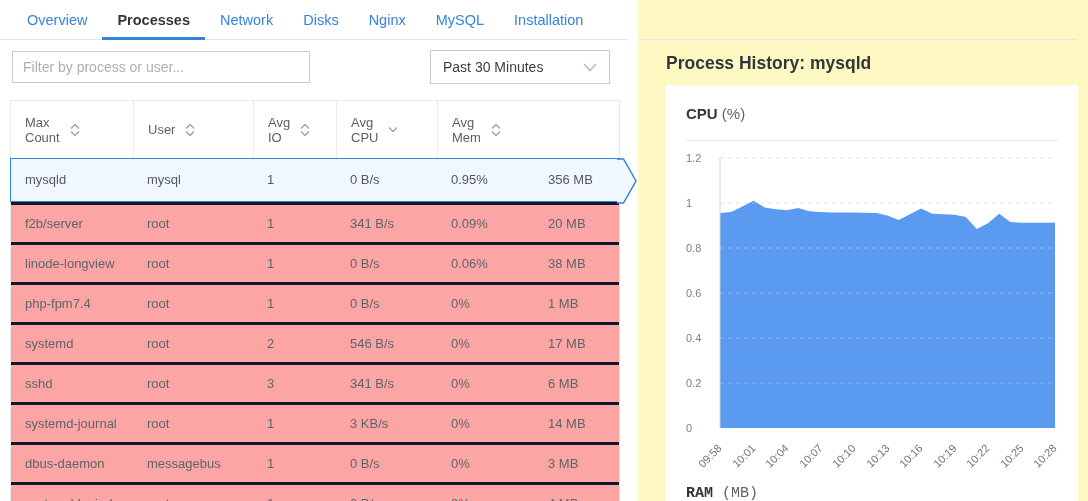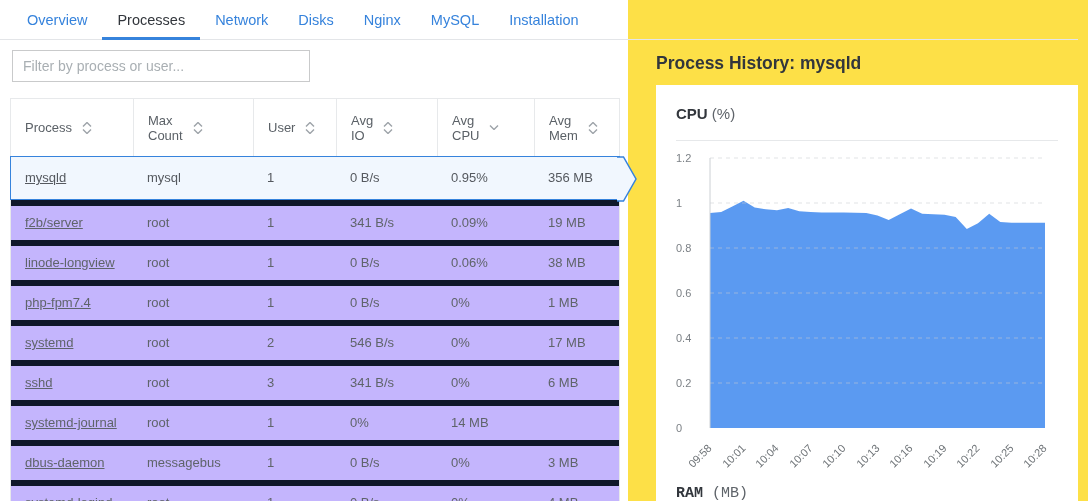--- a/index.html
+++ b/index.html
@@ -2,48 +2,48 @@
 <html><head>
 <meta charset="utf-8">
 <style>
   * { box-sizing: border-box; }
   html,body{margin:0;padding:0;}
   body{
     width:1088px;height:501px;overflow:hidden;
     font-family:"Liberation Sans","DejaVu Sans",sans-serif;
     background:#ffffff;color:#32363c;
   }
-  .app{display:flex;width:1088px;height:501px;}
+  .app{display:flex;width:1088px;height:501px;gap:10px;}
   .left-pane{width:628px;flex:none;background:#fff;}
-  .right-pane{flex:1;background:#fde047;min-width:0;}
+  .right-pane{flex:1;background:#fef9c3;min-width:0;}
 
   
   .tabbar{height:40px;border-bottom:1px solid #e3e5e8;display:flex;align-items:stretch;padding-left:12px;}
   .tab{display:flex;align-items:center;padding:0 15px;font-size:14.5px;color:#3683dc;cursor:pointer;position:relative;}
-  .tab.active{color:#32363c;font-weight:400;}
+  .tab.active{color:#32363c;font-weight:700;}
   .tab.active::after{content:"";position:absolute;left:0;right:0;bottom:-1px;height:3px;background:#3683dc;}
 
   
   .toolbar{display:flex;align-items:center;padding:10px 18px 16px 12px;}
   .filter-input{width:298px;height:32px;border:1px solid #c9cacb;border-radius:0;padding:0 10px;font-size:14px;color:#32363c;outline:none;font-family:inherit;}
   .filter-input::placeholder{color:#a9afb3;}
   .time-select{margin-left:auto;width:180px;height:34px;border:1px solid #c9cacb;background:#fff;display:flex;align-items:center;padding:0 12px;font-size:14px;color:#3a3f45;cursor:pointer;}
   .time-select .chev{margin-left:auto;display:flex;}
 
   
   .proc-table{margin-left:10px;width:610px;border:1px solid #e7e9eb;border-bottom:none;background:#fff;}
   .thead,.tr{display:grid;grid-template-columns:122px 120px 83px 101px 97px 87px;}
   .thead{height:57px;}
   .th{display:flex;align-items:center;padding-left:14px;font-size:13px;color:#5b6167;gap:10px;cursor:pointer;}
   .th + .th{border-left:1px solid #e7e9eb;}
   .th-label{white-space:pre-line;line-height:15px;}
   .sort-icon{display:flex;flex-direction:column;gap:2px;align-items:center;}
-  .tr{height:40px;border-top:6px solid #0f172a;cursor:pointer;background:#c4b5fd;}
+  .tr{height:40px;border-top:3px solid #0f172a;cursor:pointer;background:#fca5a5;}
   .td{display:flex;align-items:center;padding:0 6px 0 14px;font-size:13px;color:#5f646a;line-height:14px;}
-  .td-process{word-break:break-all;text-decoration:underline;}
+  .td-process{word-break:break-all;}
   .tr.selected{position:relative;z-index:5;background:#f1f7fe;border:1.5px solid #3683dc;height:44px;margin:0 -1px;border-top:1.5px solid #3683dc;}
   .tr.selected .td{color:#55595f;}
   .row-arrow{position:absolute;right:-19px;top:-1.5px;}
 
   
   .right-top-spacer{height:40px;border-bottom:1px solid #e3e5e8;margin-right:10px;}
   .panel-title{font-size:17.5px;font-weight:700;color:#32363c;padding:13px 0 11px 28px;margin:0;}
   .card{margin:0 10px 0 28px;background:#fff;padding:20px;height:620px;}
   .chart-title{font-size:15px;font-weight:700;color:#32363c;}
   .chart-title .unit{font-weight:400;color:#5f646a;}
@@ -65,35 +65,32 @@
         <div class="tab active">Processes</div>
         <div class="tab">Network</div>
         <div class="tab">Disks</div>
         <div class="tab">Nginx</div>
         <div class="tab">MySQL</div>
         <div class="tab">Installation</div>
       </div>
 
     <div class="toolbar">
       <input class="filter-input" type="text" placeholder="Filter by process or user..." style="">
+      <div class="time-select">
+        <span>Past 30 Minutes</span>
+        <span class="chev">
+          <svg width="14" height="9" viewBox="0 0 14 9">
+              <path d="M1,1 L7,7.5 L13,1" fill="none" stroke="#b9bdc1" stroke-width="1.6"></path>
+            </svg>
+        </span>
+      </div>
     </div>
 
     <div class="proc-table">
       <div class="thead">
-          <div class="th">
-            <span class="th-label">Process</span>
-            <span class="sort-icon">
-              <svg width="10" height="5" viewBox="0 0 10 5">
-                <path d="M1,4.5 L5,0.5 L9,4.5" fill="none" stroke="#9da3a8" stroke-width="1.4"></path>
-              </svg>
-              <svg width="10" height="5" viewBox="0 0 10 5">
-                <path d="M1,0.5 L5,4.5 L9,0.5" fill="none" stroke="#9da3a8" stroke-width="1.4"></path>
-              </svg>
-            </span>
-          </div>
           <div class="th">
             <span class="th-label">Max
 Count</span>
             <span class="sort-icon">
               <svg width="10" height="5" viewBox="0 0 10 5">
                 <path d="M1,4.5 L5,0.5 L9,4.5" fill="none" stroke="#9da3a8" stroke-width="1.4"></path>
               </svg>
               <svg width="10" height="5" viewBox="0 0 10 5">
                 <path d="M1,0.5 L5,4.5 L9,0.5" fill="none" stroke="#9da3a8" stroke-width="1.4"></path>
               </svg>
@@ -155,21 +152,21 @@
             <svg class="row-arrow" width="21" height="46" viewBox="0 0 21 46">
               <path d="M0,1 L6.5,1 L19,23 L6.5,45 L0,45" fill="#f1f7fe" stroke="#3683dc" stroke-width="1.5"></path>
             </svg>
           </div>
           <div class="tr">
             <div class="td td-process">f2b/server</div>
             <div class="td td-user">root</div>
             <div class="td td-max_count">1</div>
             <div class="td td-avg_io">341 B/s</div>
             <div class="td td-avg_cpu">0.09%</div>
-            <div class="td td-avg_mem">19 MB</div>
+            <div class="td td-avg_mem">20 MB</div>
           </div>
           <div class="tr">
             <div class="td td-process">linode-longview</div>
             <div class="td td-user">root</div>
             <div class="td td-max_count">1</div>
             <div class="td td-avg_io">0 B/s</div>
             <div class="td td-avg_cpu">0.06%</div>
             <div class="td td-avg_mem">38 MB</div>
           </div>
           <div class="tr">
@@ -193,20 +190,21 @@
             <div class="td td-user">root</div>
             <div class="td td-max_count">3</div>
             <div class="td td-avg_io">341 B/s</div>
             <div class="td td-avg_cpu">0%</div>
             <div class="td td-avg_mem">6 MB</div>
           </div>
           <div class="tr">
             <div class="td td-process">systemd-journal</div>
             <div class="td td-user">root</div>
             <div class="td td-max_count">1</div>
+            <div class="td td-avg_io">3 KB/s</div>
             <div class="td td-avg_cpu">0%</div>
             <div class="td td-avg_mem">14 MB</div>
           </div>
           <div class="tr">
             <div class="td td-process">dbus-daemon</div>
             <div class="td td-user">messagebus</div>
             <div class="td td-max_count">1</div>
             <div class="td td-avg_io">0 B/s</div>
             <div class="td td-avg_cpu">0%</div>
             <div class="td td-avg_mem">3 MB</div>

